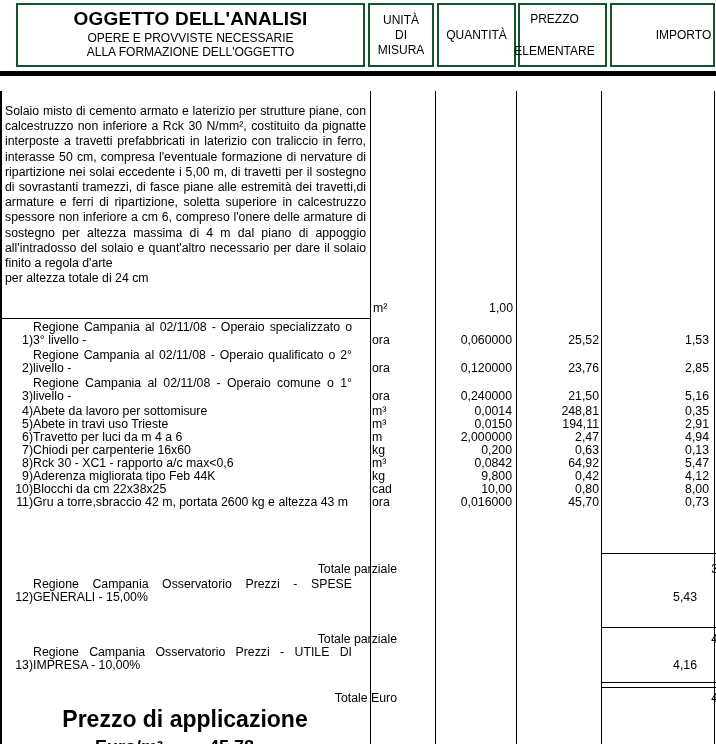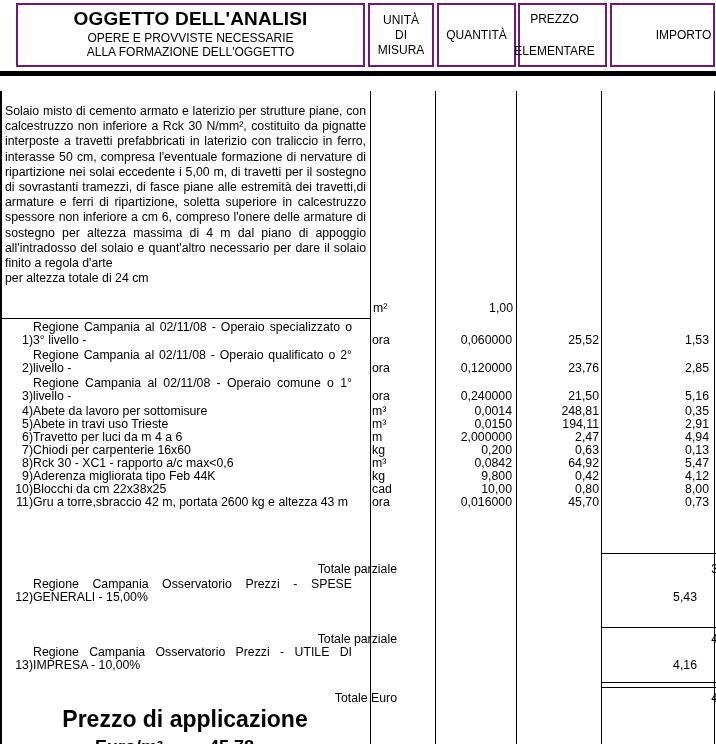--- a/index.html
+++ b/index.html
@@ -4,21 +4,21 @@
 <style>
   html,body { margin:0; padding:0; background:#e8e8e8; }
   .page {
     position:relative; width:716px; height:744px; margin:0 auto;
     background:#fff; color:#000; overflow:hidden;
     font-family:"Liberation Sans", sans-serif;
   }
   
   .hbox {
     position:absolute; top:3px; height:64px; box-sizing:border-box;
-    border:2px solid #701a75; background:#fff;
+    border:2px solid #14532d; background:#fff;
     display:flex; flex-direction:column; align-items:center; justify-content:center;
     text-align:right; font-size:12px; line-height:15px; white-space:nowrap;
   }
   .hbox-oggetto { left:16px;  width:349px; }
   .hbox-unita   { left:368px; width:66px; }
   .hbox-qta     { left:437px; width:79px; }
   .hbox-prezzo  { left:518px; width:89px; justify-content:space-between; padding:7px 16px 6px 0; }
   .hbox-importo { left:610px; width:105px;padding-left:42px; }
   .hdr-title { font-size:19px; font-weight:bold; letter-spacing:0.2px; margin-bottom:5px; }
   .hdr-sub { font-size:12px; line-height:14px; }

